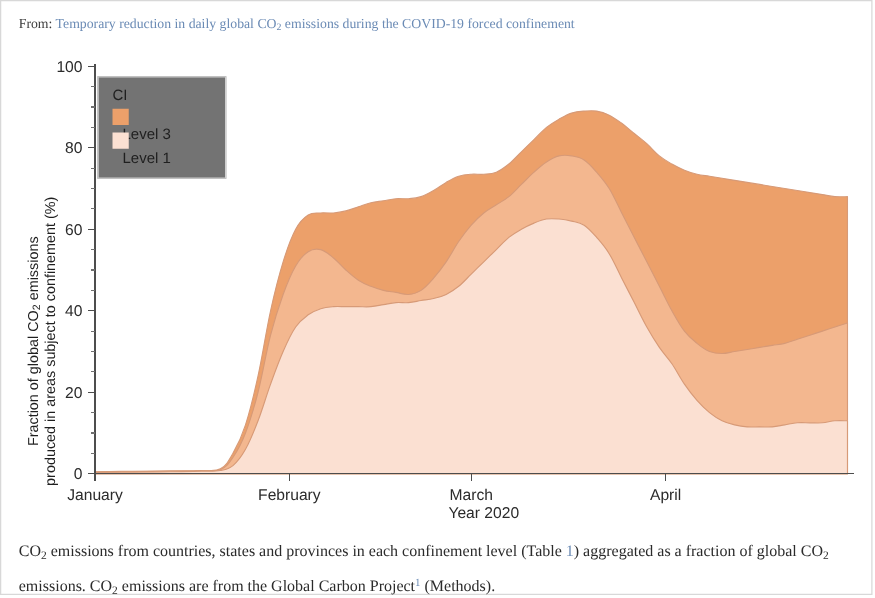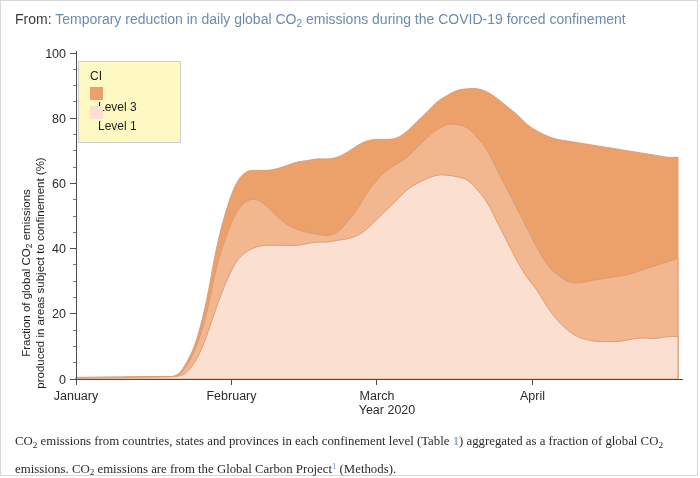--- a/index.html
+++ b/index.html
@@ -20,24 +20,24 @@
     height: 476px;
     box-sizing: border-box;
     border: 1px solid #d8d8d8;
     background: #ffffff;
   }
   
   #figure-source {
     position: absolute;
     left: 14px;
     top: 10px;
-    font-size: 14px;
+    font-size: 11px;
     line-height: 17px;
     white-space: nowrap;
-    font-family: Liberation Sans, sans-serif;
+    font-family: Liberation Serif, serif;
   }
   #figure-source .from-label {
     color: #3c3c3c;
   }
   #figure-source .source-link {
     color: #6b8bb5;
     text-decoration: none;
     cursor: pointer;
   }
   .sub {
@@ -89,21 +89,21 @@
     stroke-width: 0.9;
     stroke-linejoin: round;
   }
   
   #legend-box {
     position: absolute;
     left: 77px;
     top: 24px;
     width: 103px;
     height: 82px;
-    background: #fef9c3;
+    background: #737373;
     border: 1px solid #cfcfcf;
     box-sizing: border-box;
   }
   #legend-title {
     font-family: "Liberation Sans", sans-serif;
     font-size: 12px;
     color: #1f1f1f;
     margin: 7px 0 4px 11px;
   }
   .legend-row {

